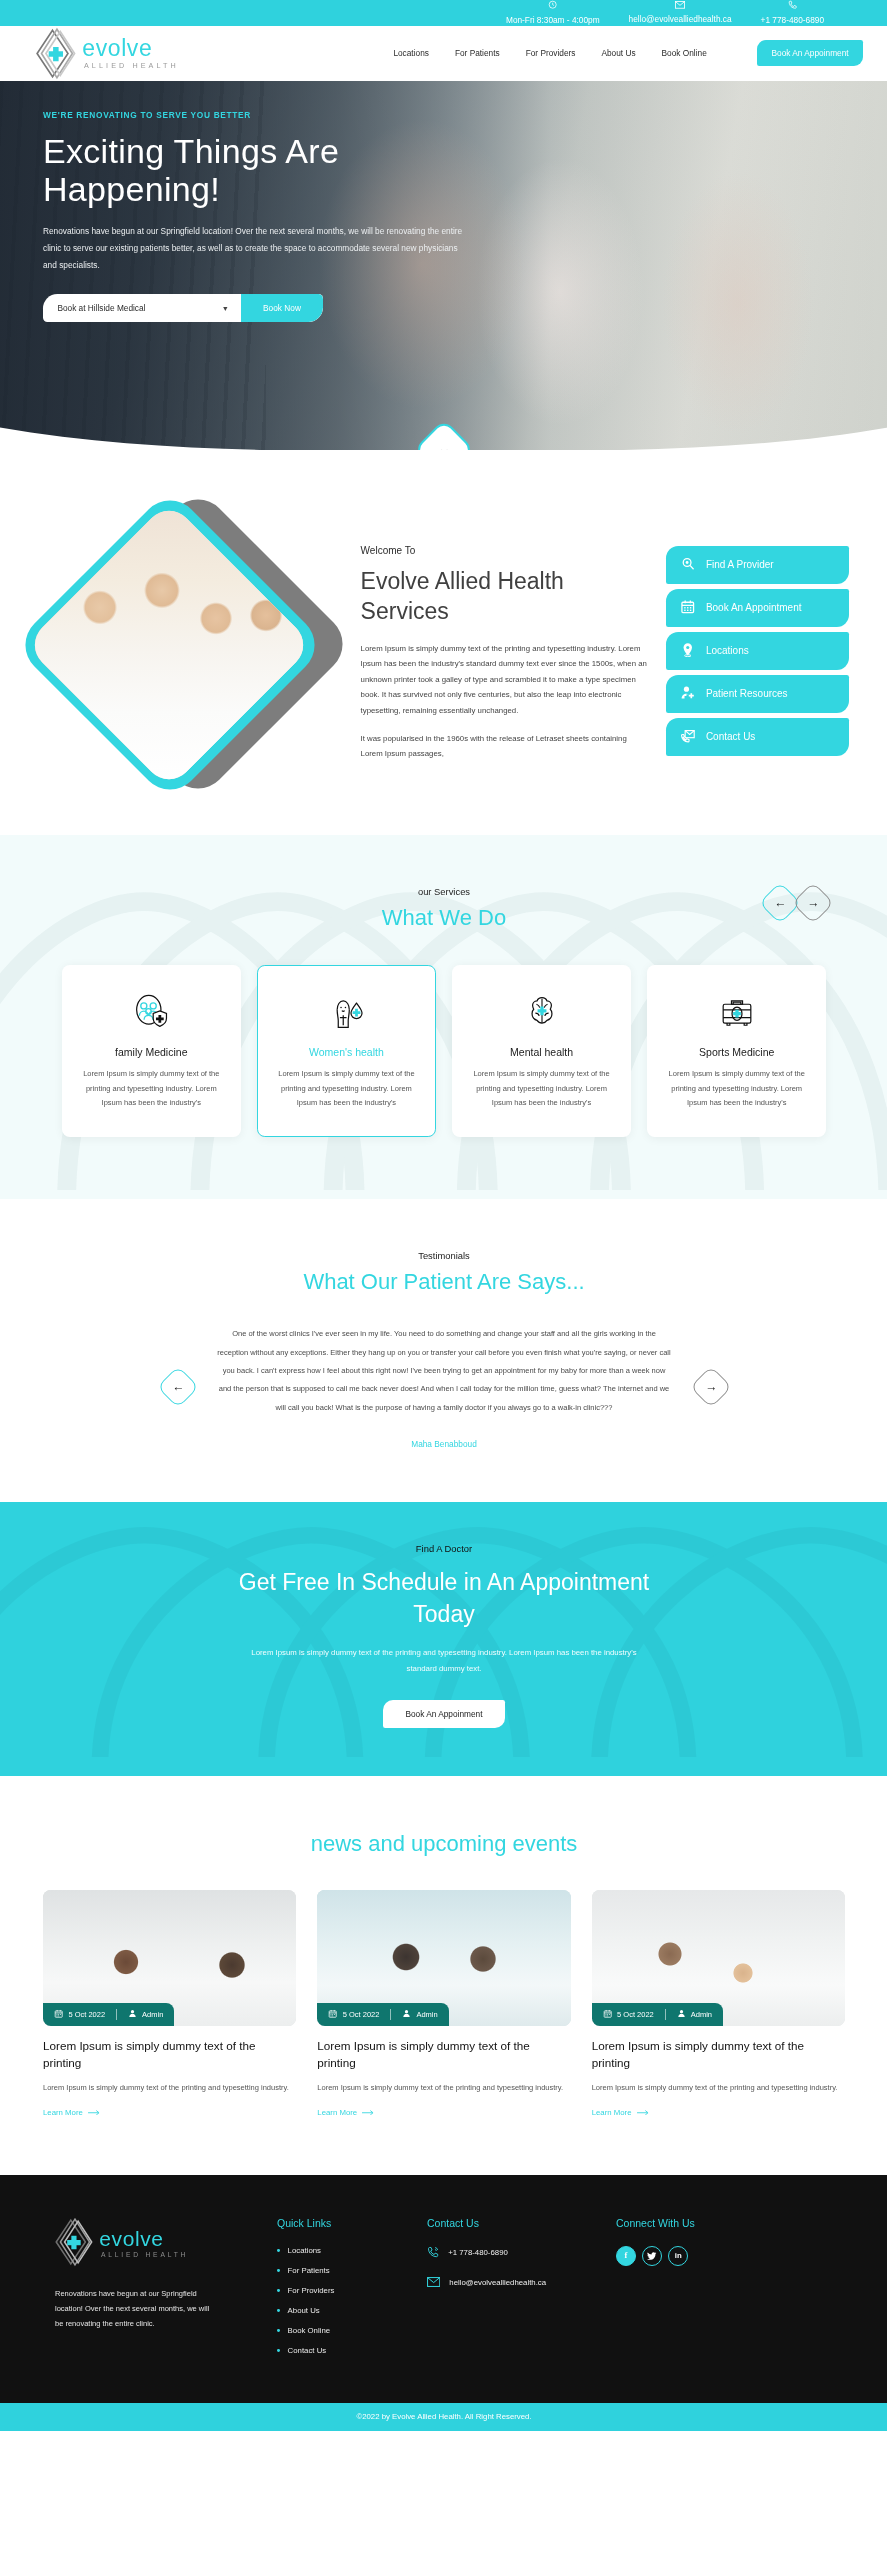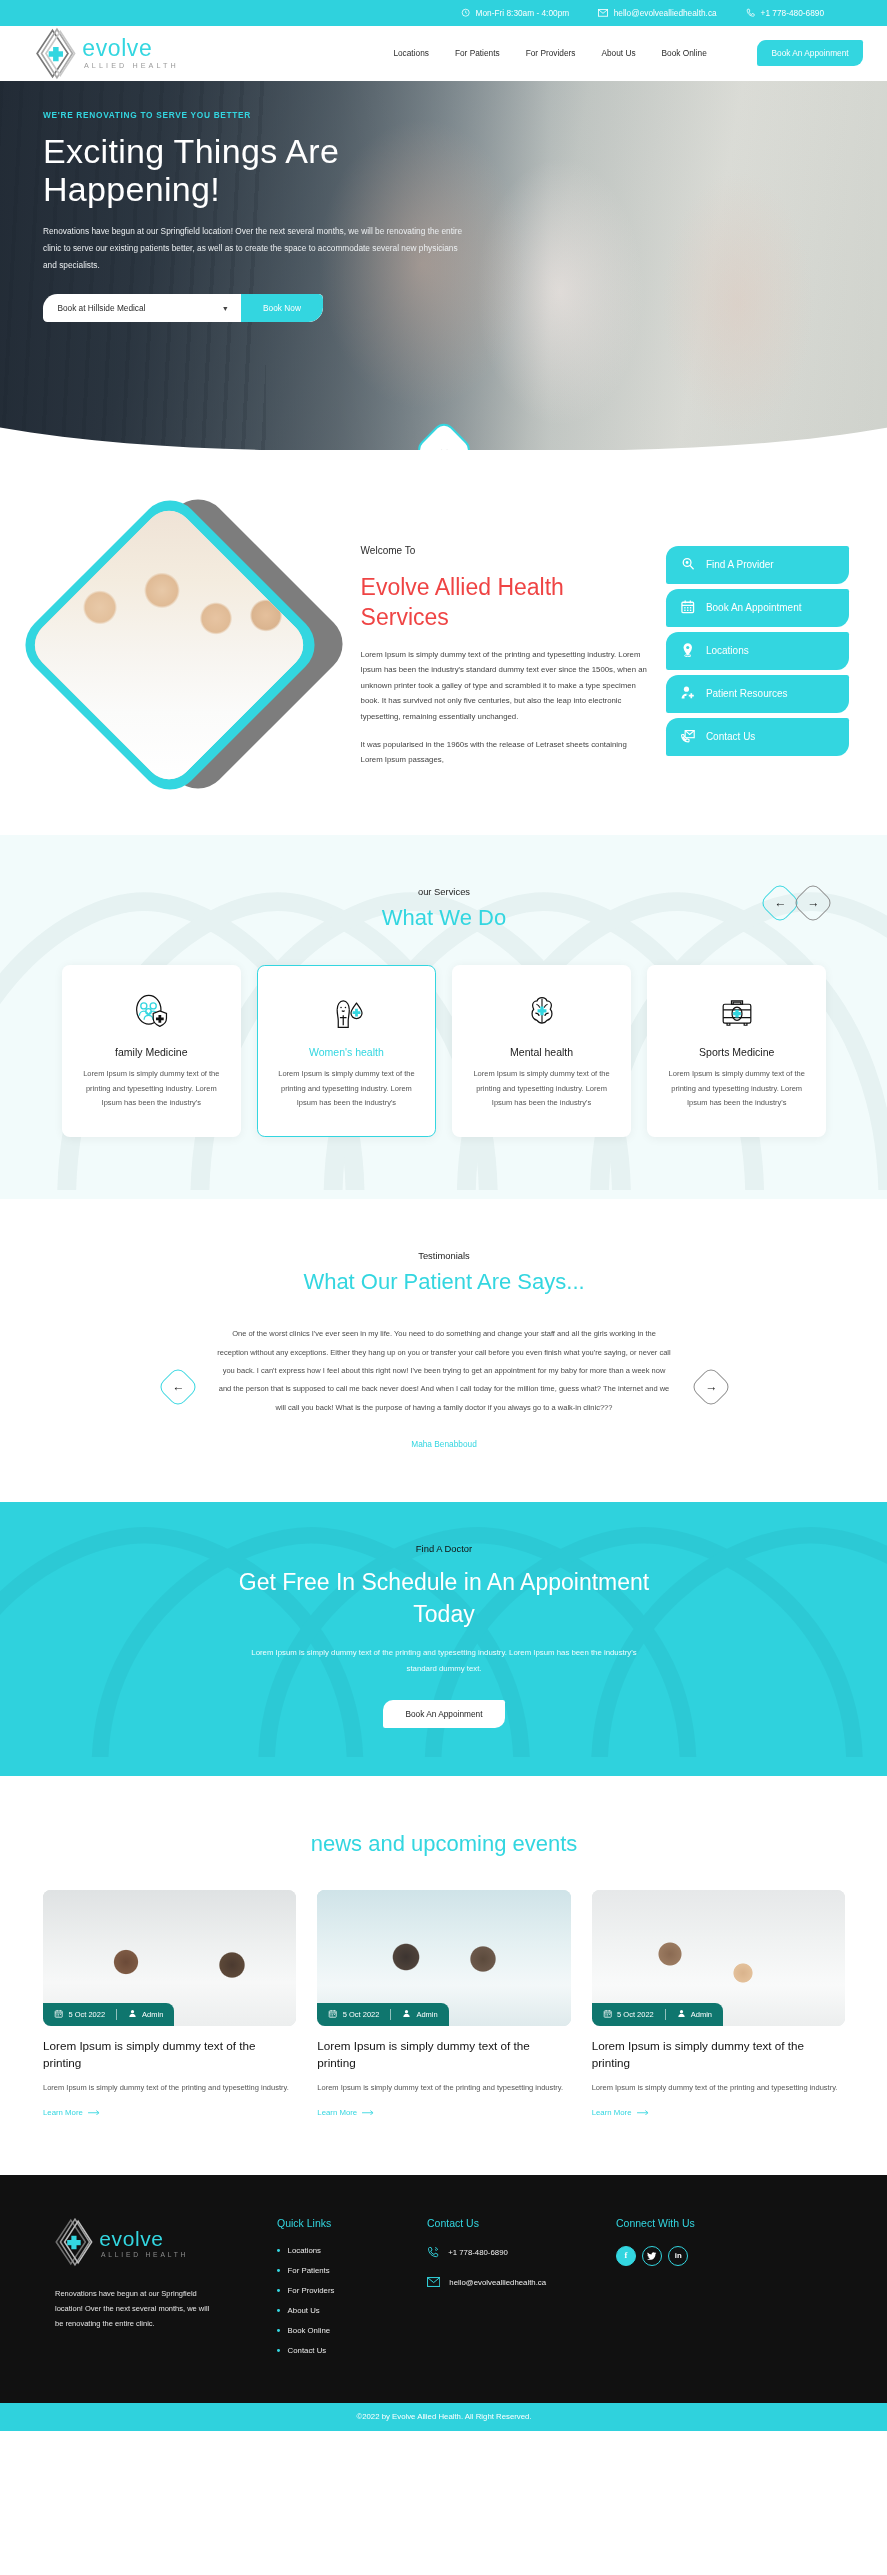--- a/index.html
+++ b/index.html
@@ -12,21 +12,21 @@
     color:#333;
   }
   .page { width:888px; position:relative; }
 
   
   .topbar {
     height:25.5px; background:#2fd2dd; display:flex; align-items:center;
     justify-content:flex-end; padding-right:64px; gap:29px; color:#fff;
     font-size:8.3px;
   }
-  .tb-item { display:flex; align-items:center; gap:5.5px; white-space:nowrap; }
+  .tb-item { display:flex; align-items:center; gap:5.5px; white-space:nowrap;flex-direction:column; }
   .tb-item svg { display:block; }
 
   
   .navbar {
     height:55px; background:#fff; display:flex; align-items:center;
     padding:0 25px 0 30.5px; position:relative; z-index:20;
   }
   .logo { display:flex; align-items:center; gap:1.1px; margin-left:5.5px; }
   .logo-mark { width:43px; height:53px; position:relative; flex:0 0 auto; }
   .logo-text { display:flex; flex-direction:column; line-height:1; margin-left:2.2px; }
@@ -111,21 +111,21 @@
       radial-gradient(circle 30.5px at 67px 97px, #e8c9a8 0%, #e3c09c 48%, rgba(0,0,0,0) 56%),
       radial-gradient(circle 32px at 129px 80px, #e8c9a8 0%, #e0bb96 48%, rgba(0,0,0,0) 56%),
       radial-gradient(circle 29px at 183px 108px, #e7c4a2 0%, #e0bb96 48%, rgba(0,0,0,0) 56%),
       radial-gradient(circle 29px at 233px 105px, #e5c09c 0%, #dab48f 48%, rgba(0,0,0,0) 56%),
       linear-gradient(180deg,#efe3d6 0%,#f4ecdf 26%,#f7f4ef 52%,#fbfbfa 74%,#ffffff 100%),
       linear-gradient(90deg,#d9c3ad 0%,#e8d6c2 30%,#f3ece2 62%,#efe6da 100%);
   }
   .welcome-copy { flex:1; padding:30px 19px 0 16.6px; max-width:344px; }
   .welcome-kicker { font-size:10px; color:#2b2b2b; }
   .welcome-title {
-    font-size:23px; color:#ef4444; line-height:1.32; margin-top:16px; font-weight:400;
+    font-size:23px; color:#404040; line-height:1.32; margin-top:10px; font-weight:400;
     max-width:222px;
   }
   .welcome-p { font-size:7.8px; line-height:2.0; color:#444; margin-top:14.4px; }
   .welcome-p + .welcome-p { margin-top:12.2px; }
   .quick-col { width:183px; flex:0 0 auto; padding-top:31px; display:flex; flex-direction:column; gap:5px; }
   .quick-btn {
     background:#33d6e0; color:#fff; height:38px; display:flex; align-items:center;
     gap:10px; padding-left:14.4px; font-size:10px; border:none; cursor:pointer;
     border-radius:12.2px 2.2px 12.2px 2.2px; text-align:left;
   }

